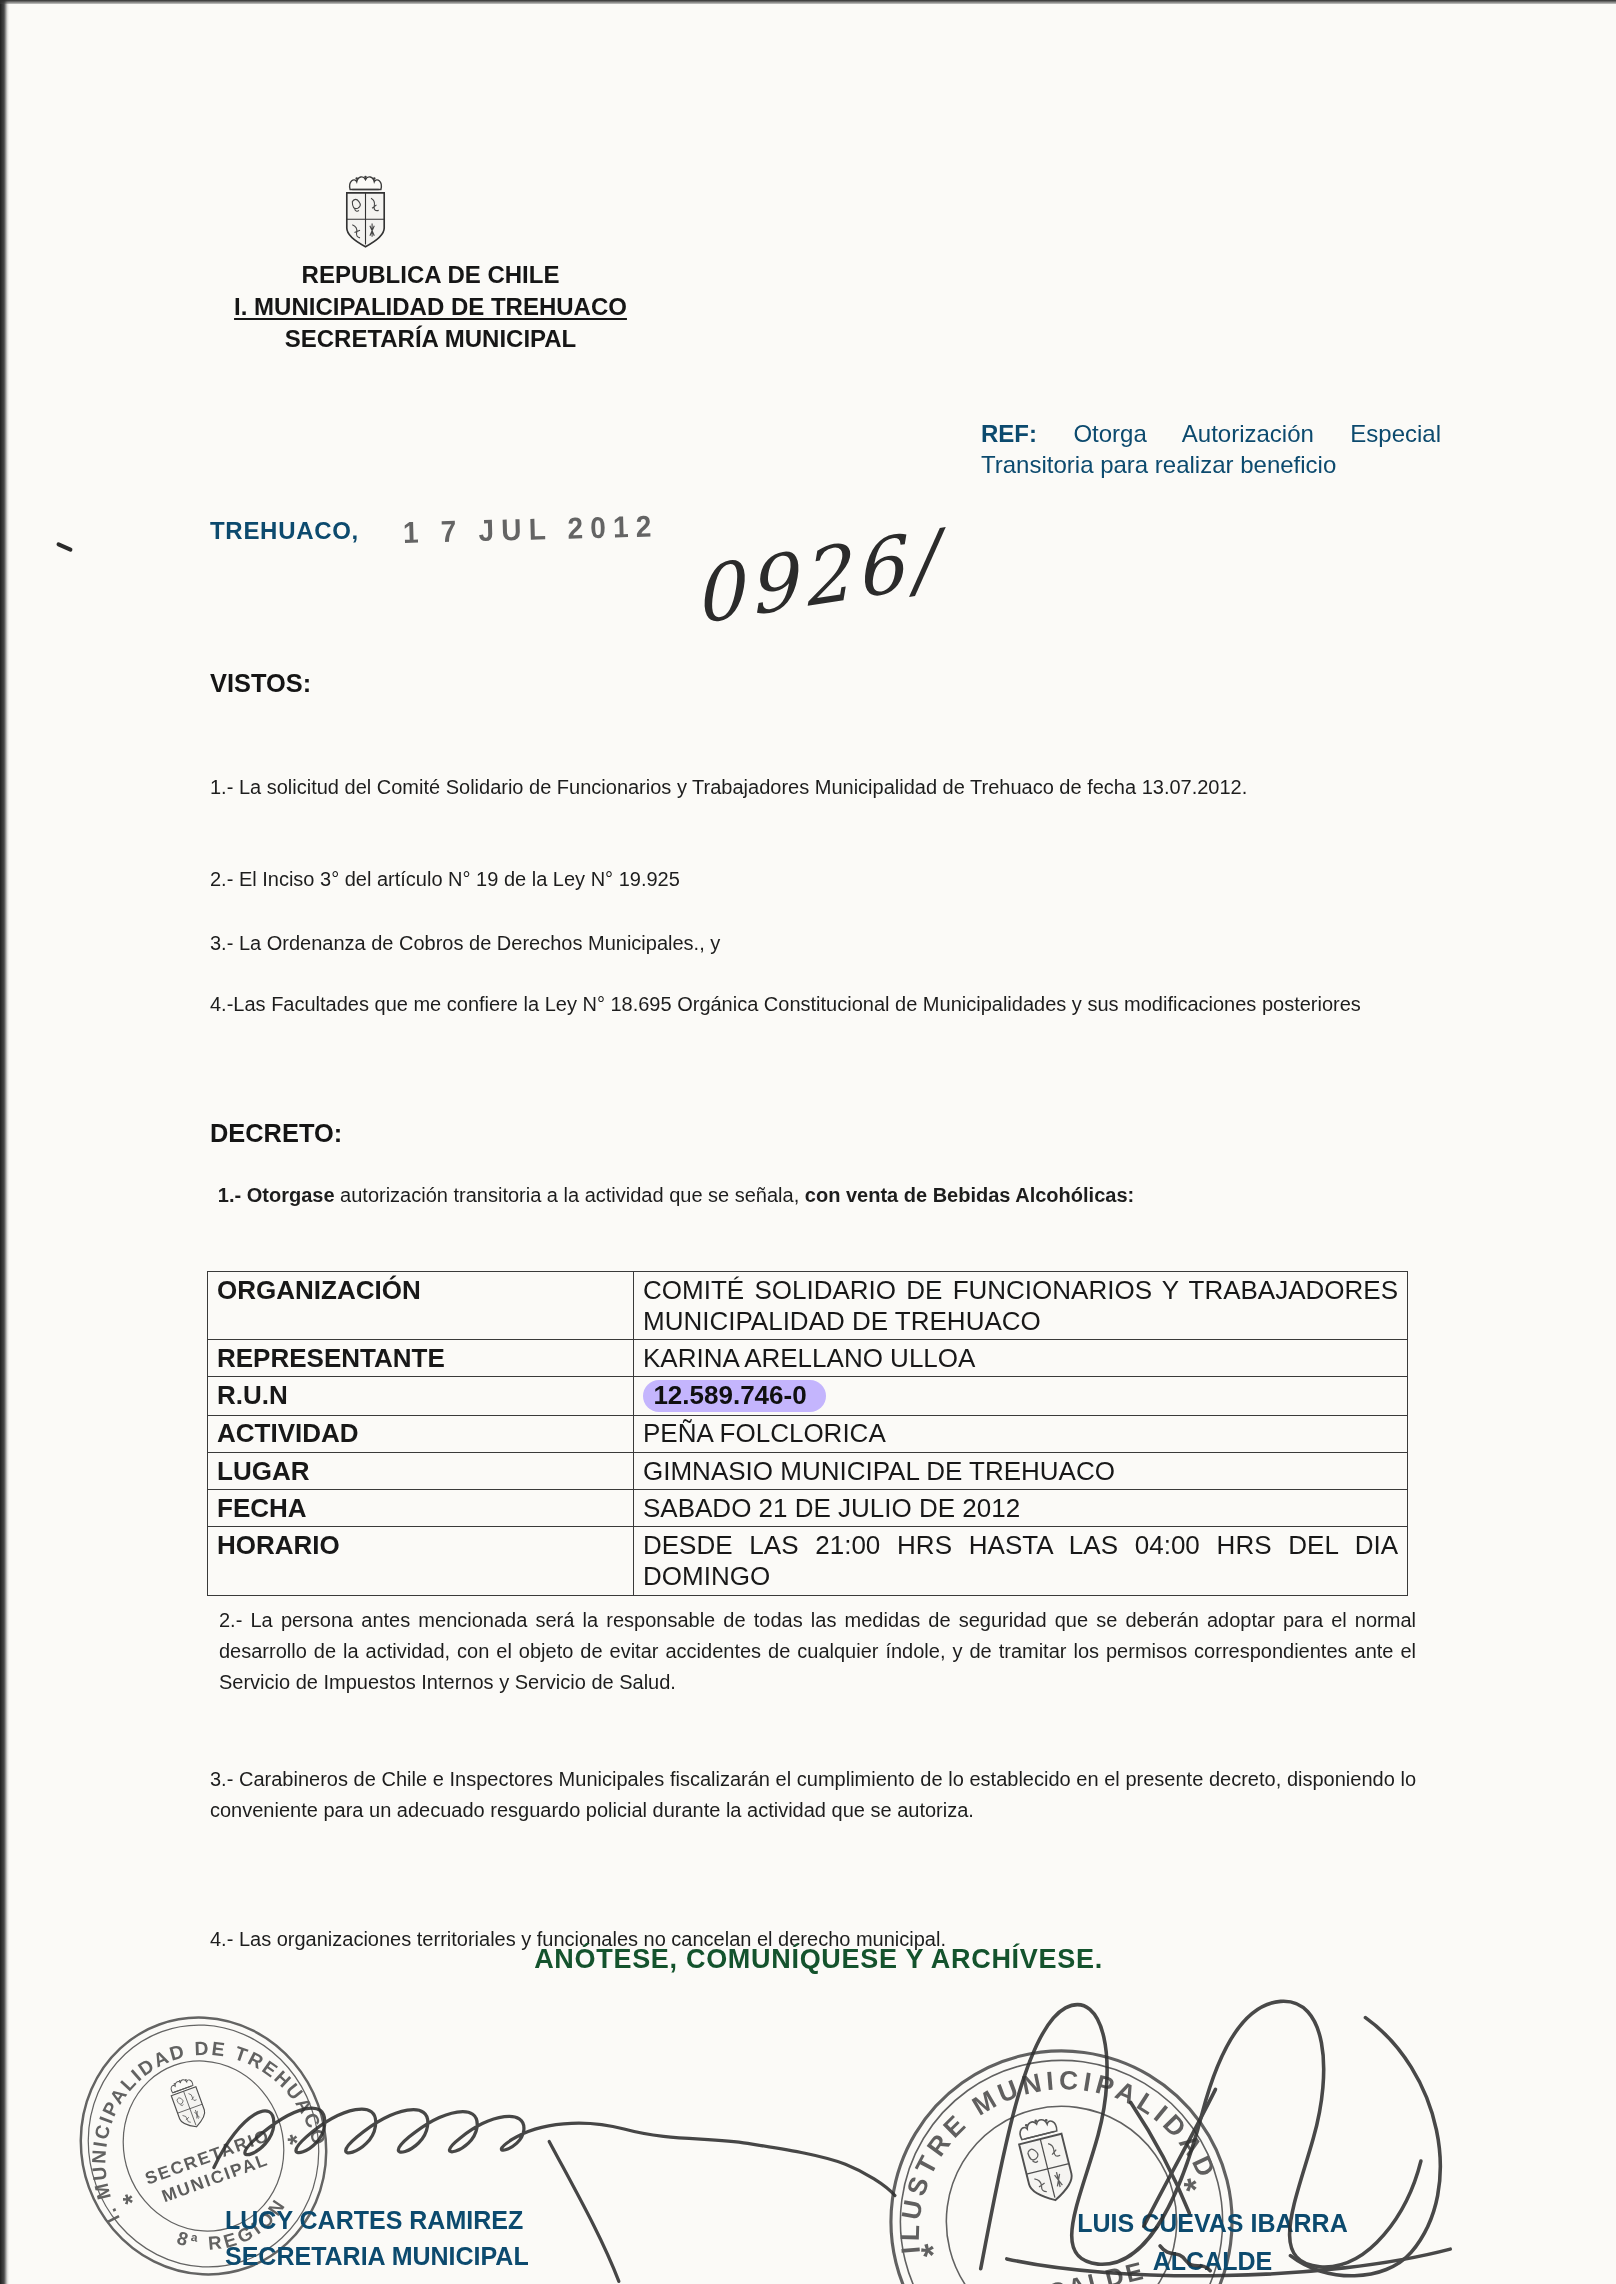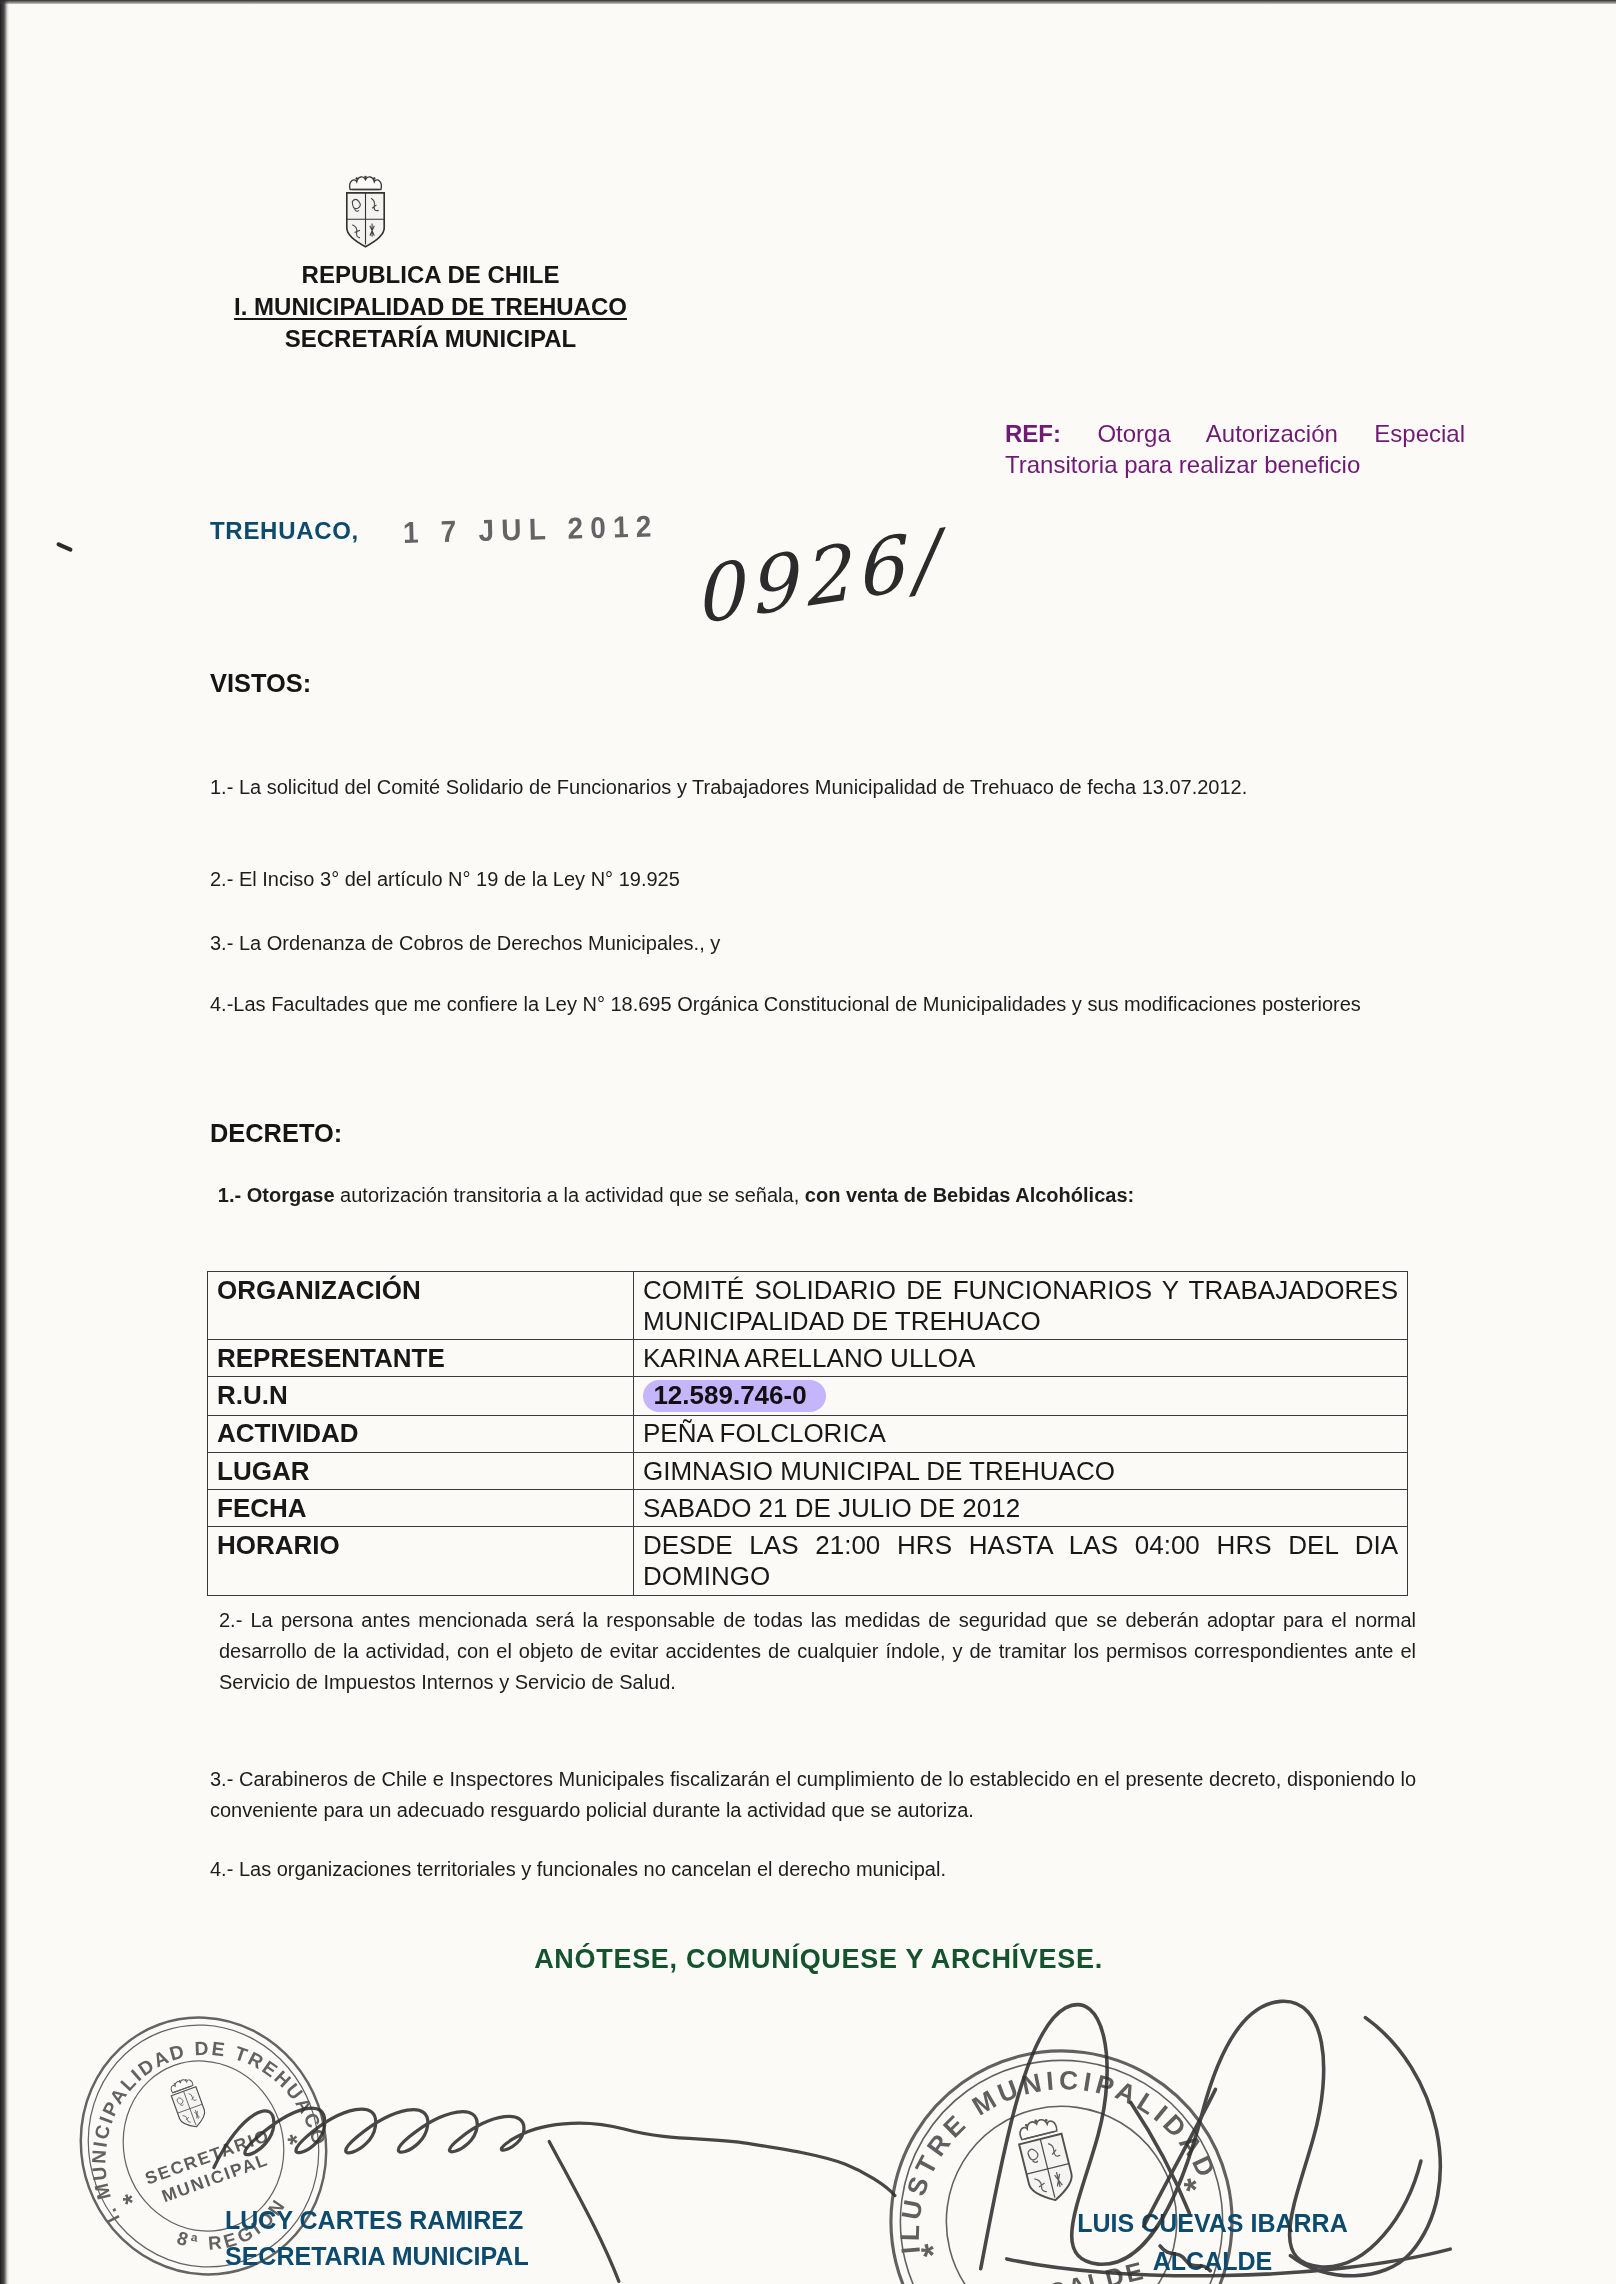--- a/index.html
+++ b/index.html
@@ -7,21 +7,21 @@
         font-family:"Liberation Sans","DejaVu Sans",sans-serif;color:#1c1c1c;padding-left:33px;}
   .abs{position:absolute;}
   .edge-left{left:0;top:0;width:9px;height:2284px;
         background:linear-gradient(90deg,#1f1f1f 0%,#4a4a4a 45%,rgba(120,120,120,.25) 80%,transparent 100%);}
   .edge-top{left:0;top:0;width:1617px;height:3.9px;background:linear-gradient(180deg,#2e2e2e,rgba(80,80,80,.3));}
   .tick{left:56px;top:545px;width:17px;height:3.9px;background:#2a2a2a;transform:rotate(24deg);border-radius:2px;}
 
   .hdr{left:196px;top:259px;width:469px;text-align:center;font-weight:bold;font-size:24px;line-height:32px;color:#161616;}
   .hdr .ul{text-decoration:underline;text-decoration-thickness:2px;text-underline-offset:3.3px;}
 
-  .ref{left:981px;top:418px;width:460px;font-size:24px;line-height:31px;text-align:justify;color:#701a75;margin-left:24px;}
+  .ref{left:981px;top:418px;width:460px;font-size:24px;line-height:31px;text-align:justify;color:#0c4a6e;}
   .ref b{font-weight:bold;}
 
   .dateline{left:210px;top:514px;width:782px;font-size:24px;}
   .city{font-weight:bold;letter-spacing:0.7px;color:#0c4a6e;}
   .datestamp{display:inline-block;margin-left:37px;font-size:28px;font-weight:700;color:#585858;
         letter-spacing:7.2px;transform:rotate(-1.5deg) scaleY(1.08);opacity:.92;}
 
   .title{left:210px;top:575px;font-size:38px;font-weight:bold;letter-spacing:0.7px;color:#141414;}
   .hand-number{left:699px;top:532px;font-family:"DejaVu Serif",serif;font-style:italic;font-size:77px;
         color:#2b2b2b;letter-spacing:5.2px;transform:rotate(-9deg) skewX(-8deg);}
@@ -141,21 +141,21 @@
       </tr>
       <tr>
         <td class="lbl">HORARIO</td>
         <td class="val">DESDE LAS 21:00 HRS HASTA LAS 04:00 HRS DEL DIA DOMINGO</td>
       </tr>
     </tbody>
   </table>
 
   <div class="abs par" style="top:1605px;padding-left:9px;width:1197px">2.- La persona antes mencionada será la responsable de todas las medidas de seguridad que se deberán adoptar para el normal desarrollo de la actividad, con el objeto de evitar accidentes de cualquier índole, y de tramitar los permisos correspondientes ante el Servicio de Impuestos Internos y Servicio de Salud.</div>
   <div class="abs par" style="top:1764px">3.- Carabineros de Chile e Inspectores Municipales fiscalizarán el cumplimiento de lo establecido en el presente decreto, disponiendo lo conveniente para un adecuado resguardo policial durante la actividad que se autoriza.</div>
-  <div class="abs par" style="top:1854px">4.- Las organizaciones territoriales y funcionales no cancelan el derecho municipal.</div>
+  <div class="abs par" style="top:1924px">4.- Las organizaciones territoriales y funcionales no cancelan el derecho municipal.</div>
 
   <div class="abs closing">ANÓTESE,  COMUNÍQUESE Y ARCHÍVESE.</div>
 
   <svg class="abs stamp stamp-left" viewBox="0 0 420 440">
     <g stroke="#4a4a4a" fill="none">
       <ellipse cx="210" cy="220" rx="196" ry="208" stroke-width="4"></ellipse>
       <ellipse cx="210" cy="220" rx="184" ry="196" stroke-width="2"></ellipse>
       <ellipse cx="210" cy="220" rx="128" ry="138" stroke-width="2"></ellipse>
     </g>
     <path id="ls-top" d="M 48 302 A 168 180 0 1 1 372 302" fill="none"></path>

